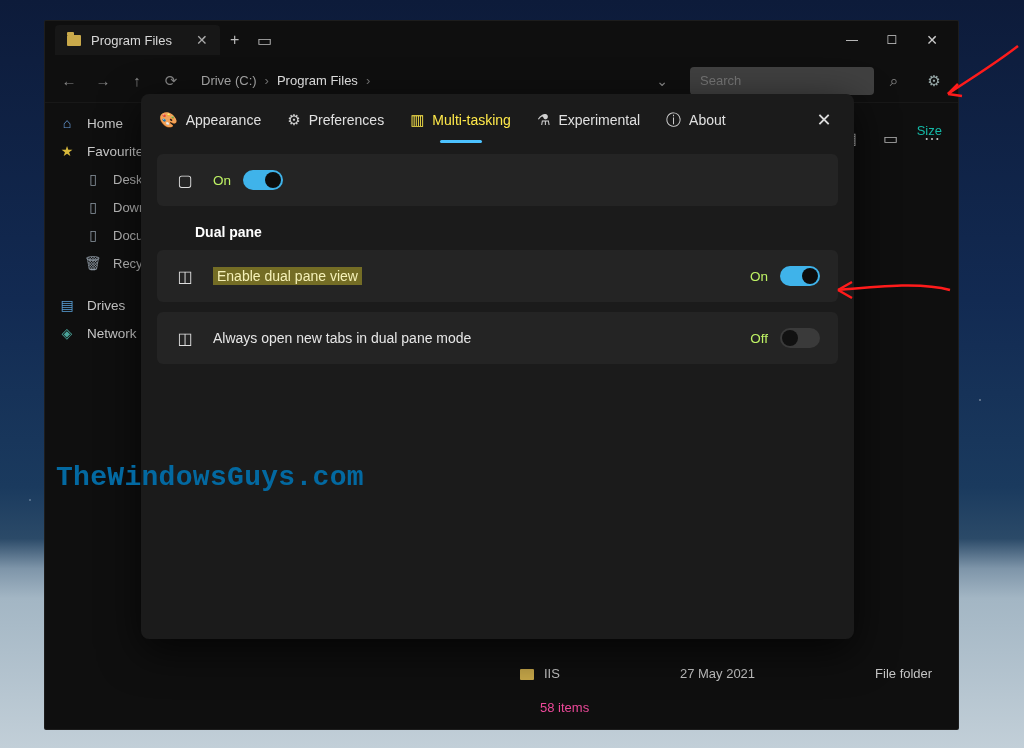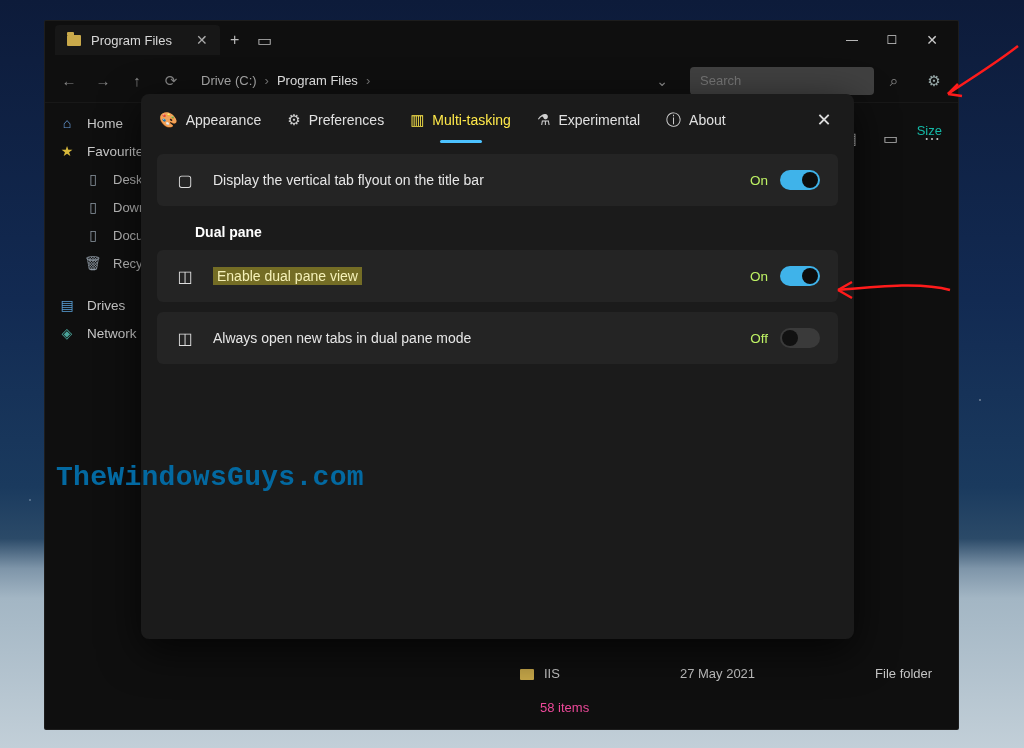--- a/index.html
+++ b/index.html
@@ -217,21 +217,20 @@
     <div class="mtab">
       <span class="mi">ⓘ</span>
       <span>About</span>
     </div>
     <div class="modal-close">✕</div>
   </div>
 
   <div class="modal-body">
     <div class="card">
       <div class="card-ico">▢</div>
-      <div class="card-label">Display the vertical tab flyout on the title bar</div>
       <div class="toggle-wrap">
         <span class="toggle-state">On</span>
         <div class="toggle on">
             <div class="knob"></div>
           </div>
       </div>
     </div>
 
     <div class="sect-title">Dual pane</div>
 

